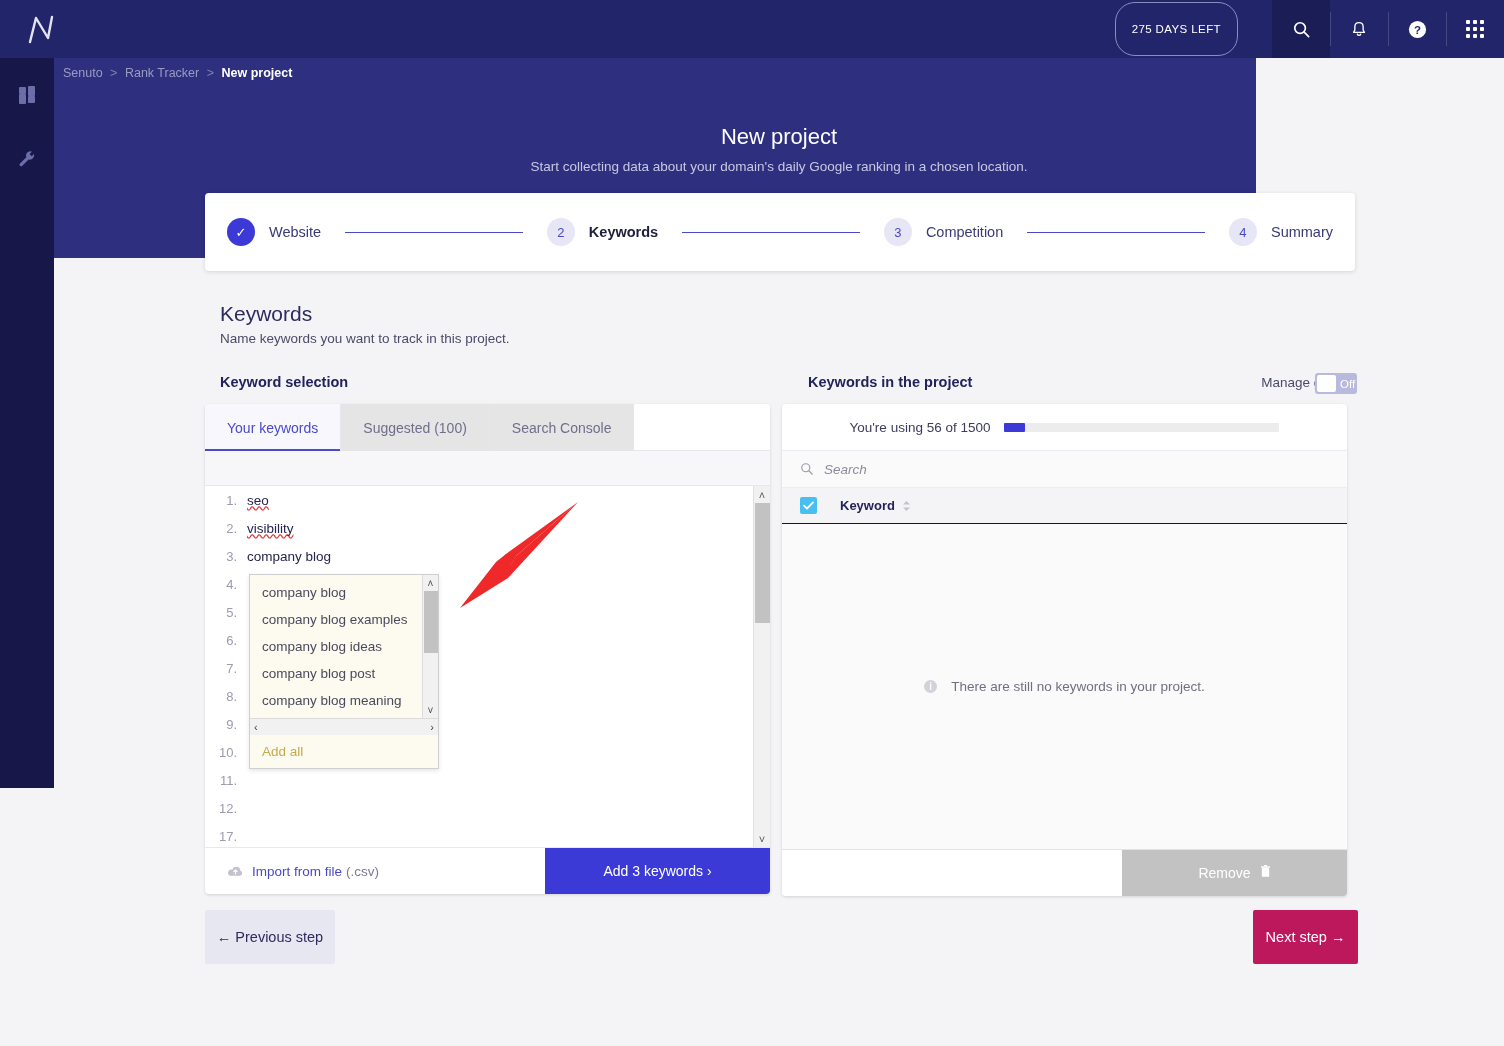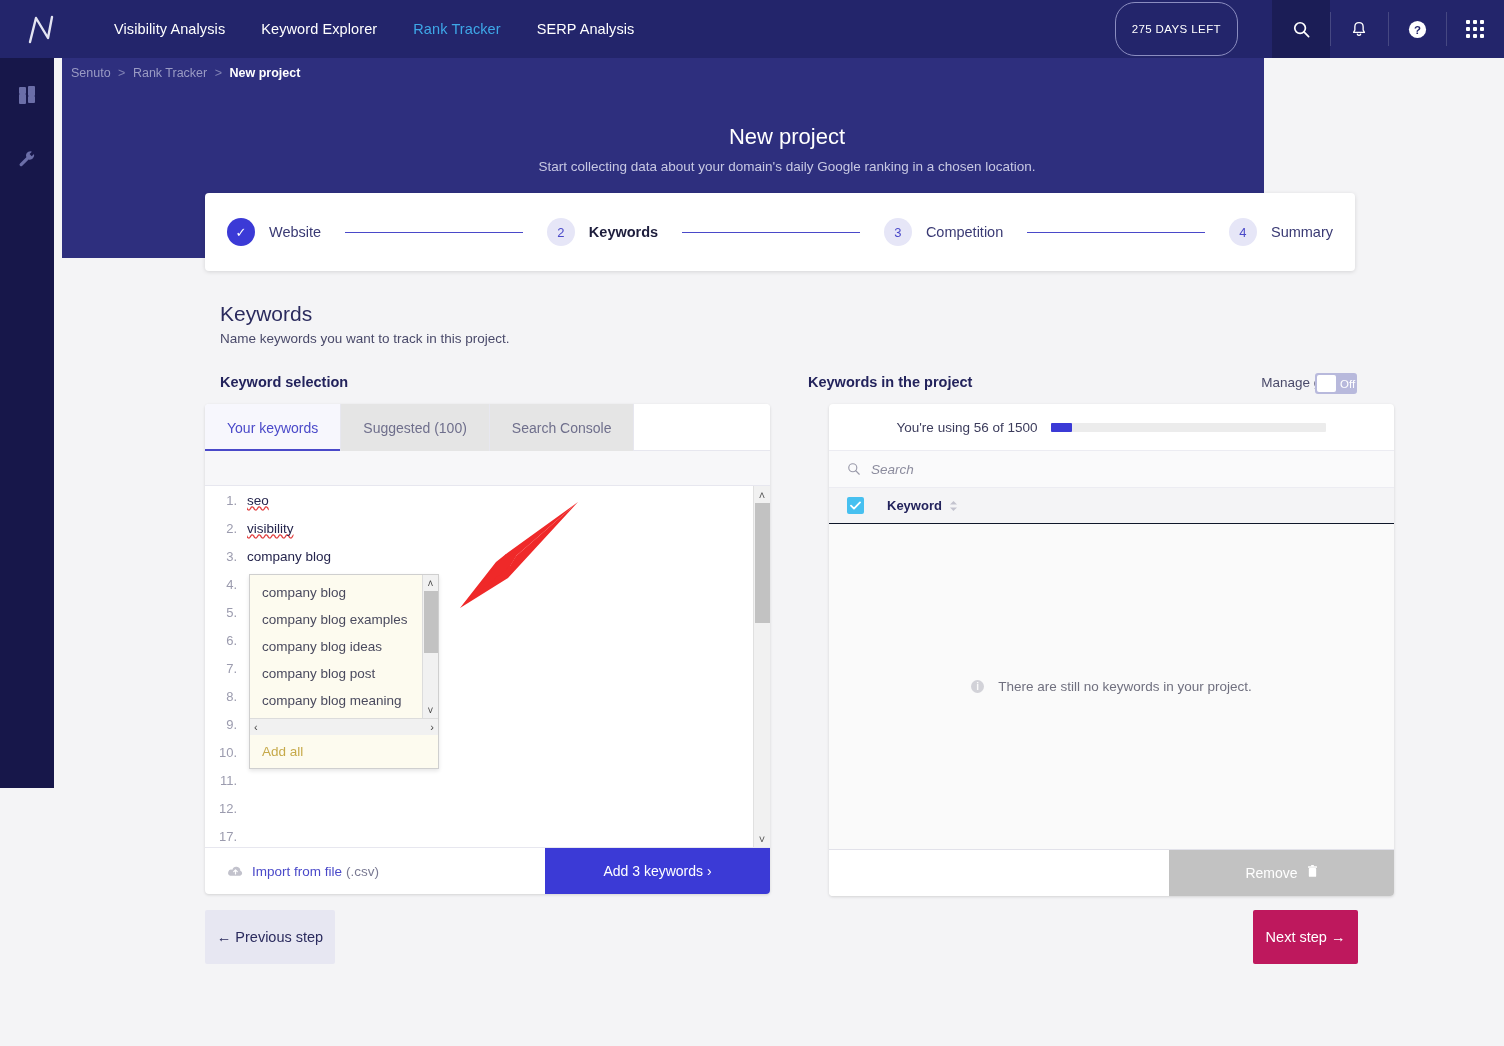--- a/index.html
+++ b/index.html
@@ -63,21 +63,21 @@
   .mini-grid { display: grid; grid-template-columns: 7px 7px;
     grid-template-rows: 7px 7px; grid-gap: 2px; }
   .mini-grid i { background: #6b6ea8; display:block; border-radius:1px; }
   .mini-grid i:nth-child(1) { height: 7px; }
   .mini-grid i:nth-child(2) { height: 10px; margin-top:-1px; }
   .mini-grid i:nth-child(3) { height: 10px; margin-top:-2px;}
   .mini-grid i:nth-child(4) { height: 7px; }
 
   
   .hero {
-    position: absolute; left: 62px; top: 58px; width: 1202px; height: 200px;
+    position: absolute; left: 54px; top: 58px; width: 1202px; height: 200px;
     background: #2e2f7e;
   }
   .breadcrumb {
     position: absolute; left: 9px; top: 8px; font-size: 12.5px;
     color: #9a9bc4;
   }
   .breadcrumb .crumb { cursor: pointer; }
   .breadcrumb .sep { margin: 0 4px; color: #8182b4; }
   .breadcrumb .current { color: #ffffff; font-weight: bold; cursor: default; }
   .hero-title {
@@ -229,21 +229,21 @@
   .import-link .txt-main { color: #4a49c9; }
   .import-link .txt-sub { color: #7a7a93; margin-left: 4px; }
   .add-btn {
     flex: 0 0 225px; background: #3b3ad6; color: #fff; font-size: 14px;
     display: flex; align-items: center; justify-content: center;
     cursor: pointer;
   }
 
   
   .card-right {
-    position: absolute; left: 829px; top: 404px; width: 565px; height: 492px;
+    position: absolute; left: 782px; top: 404px; width: 565px; height: 492px;
     background: #fff; border-radius: 4px;
     box-shadow: 0 1px 3px rgba(0,0,0,.14);
     display: flex; flex-direction: column; overflow: hidden;
   }
   .usage-row {
     flex: 0 0 47px; display: flex; align-items: center;
     justify-content: center; border-bottom: 1px solid #ececf2;
   }
   .usage-text { font-size: 13.5px; color: #3c3c5c; }
   .usage-bar {
@@ -320,26 +320,20 @@
   }
 </style>
 </head>
 <body>
 
 <div class="topbar">
   <div class="logo-box">
     <svg class="logo-mark" viewBox="0 0 34 34">
       <path d="M6 30 L12 6 L24 26 L28 5" stroke="#e3e4f2" stroke-width="2.4" fill="none" stroke-linecap="round" stroke-linejoin="round"></path>
     </svg>
-  </div>
-  <div class="nav-links">
-    <div class="nav-link">Visibility Analysis</div>
-    <div class="nav-link">Keyword Explorer</div>
-    <div class="nav-link active">Rank Tracker</div>
-    <div class="nav-link">SERP Analysis</div>
   </div>
   <div class="topbar-right">
     <div class="days-pill">275 DAYS LEFT</div>
     <div class="icon-btn dark">
       <svg width="19" height="19" viewBox="0 0 20 20">
         <circle cx="8.5" cy="8.5" r="5.6" stroke="#fff" stroke-width="1.8" fill="none"></circle>
         <line x1="12.6" y1="12.6" x2="17.5" y2="17.5" stroke="#fff" stroke-width="1.8" stroke-linecap="round"></line>
       </svg>
     </div>
     <div class="icon-btn">

